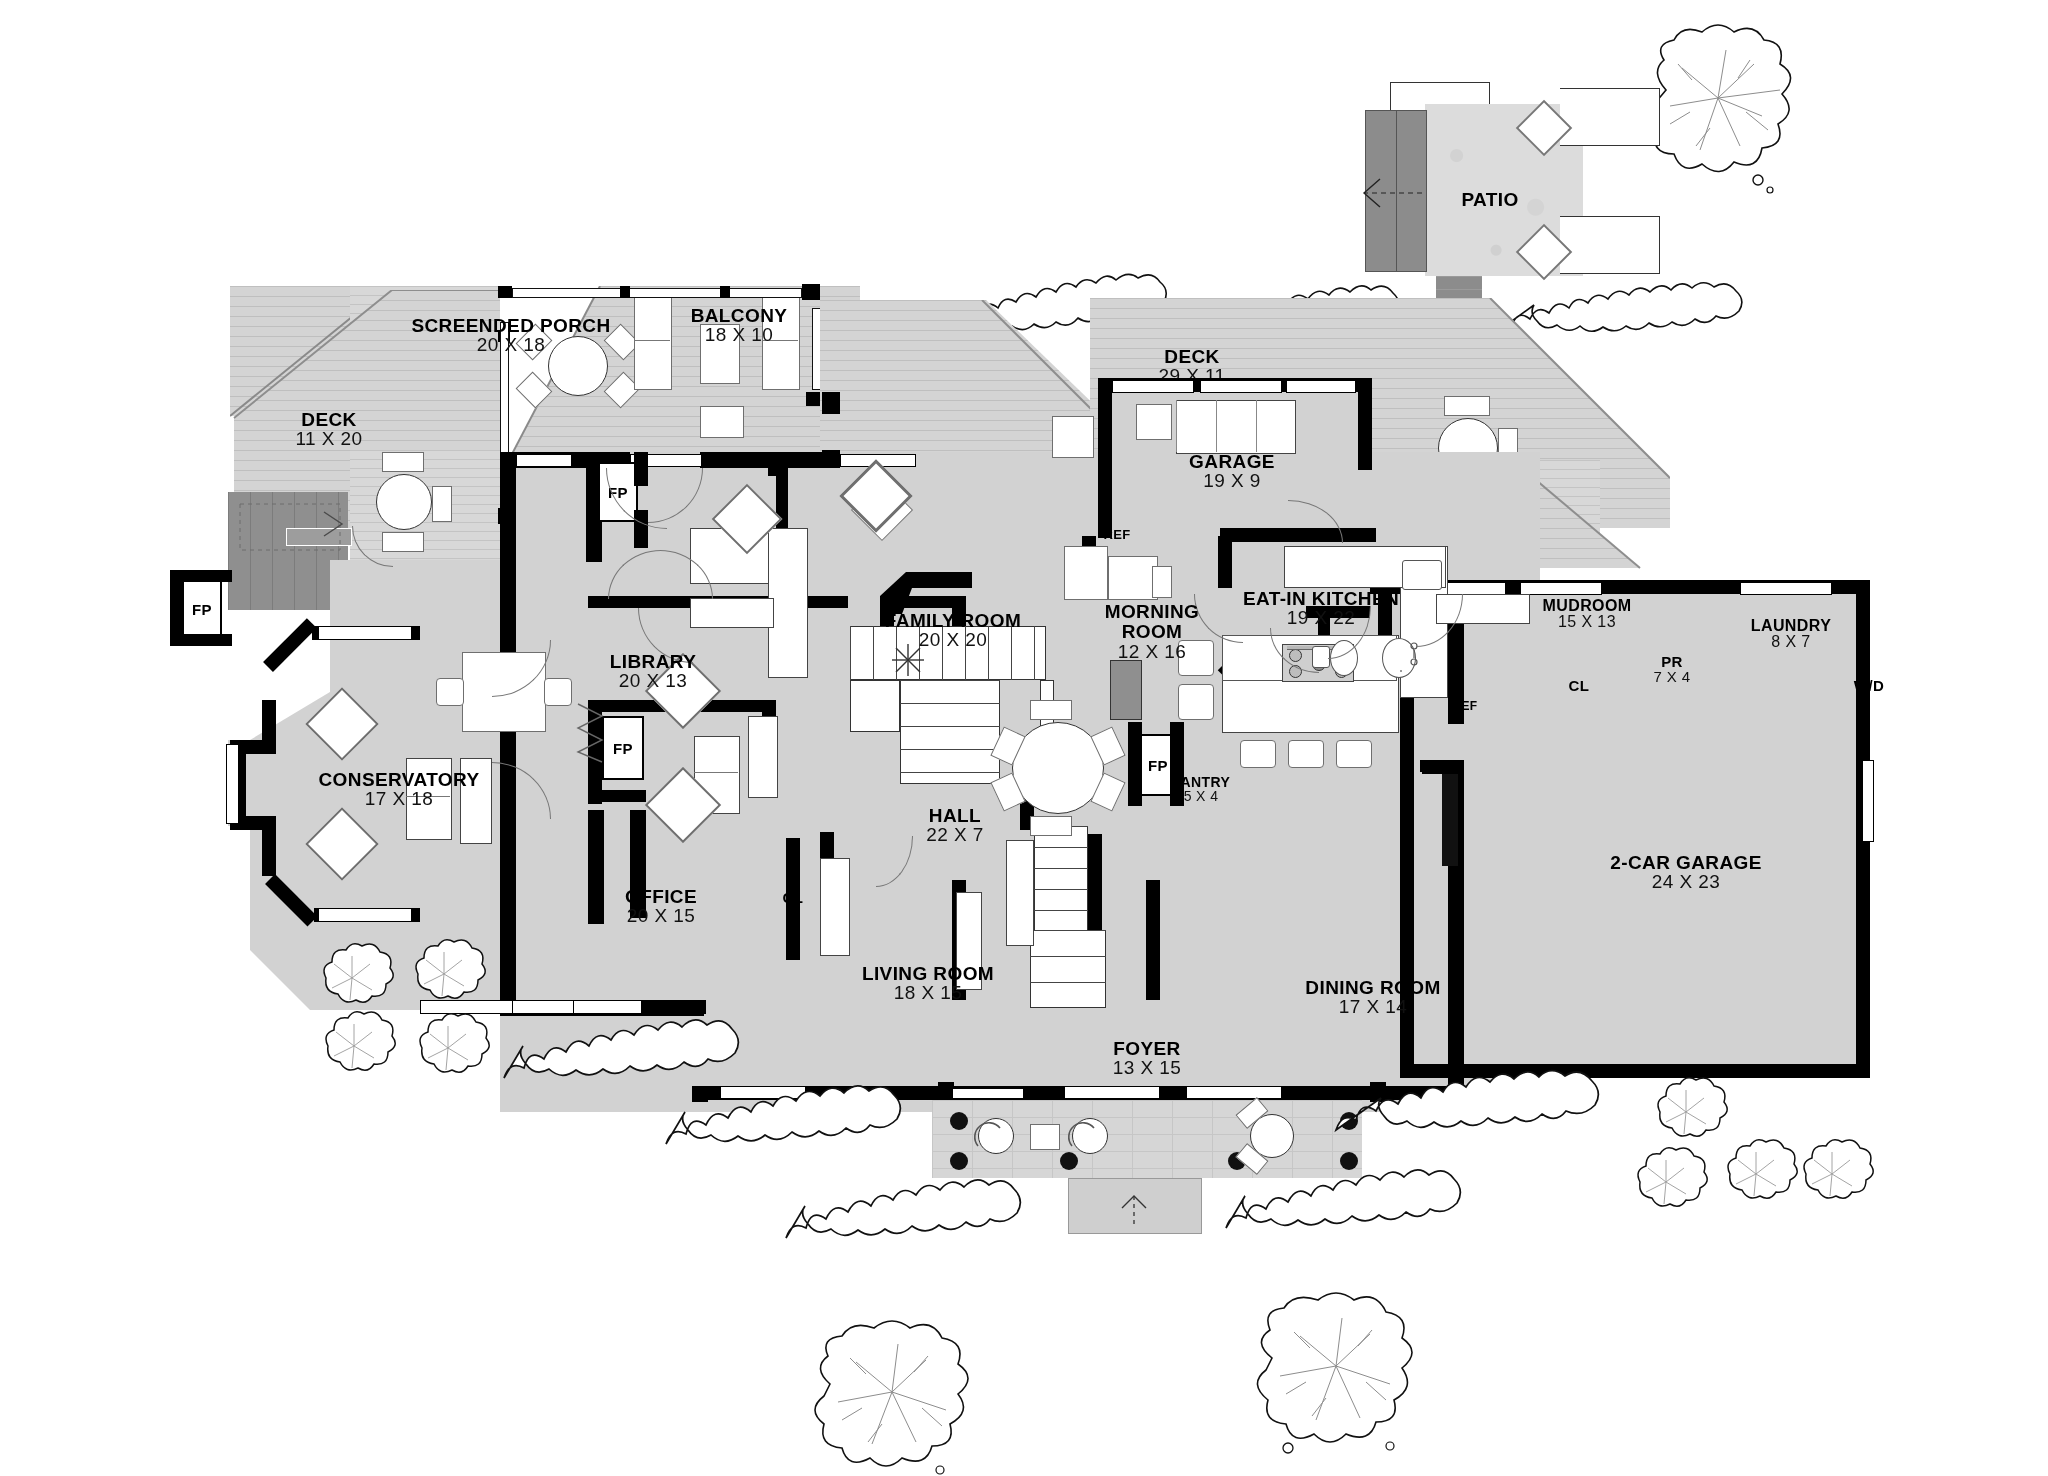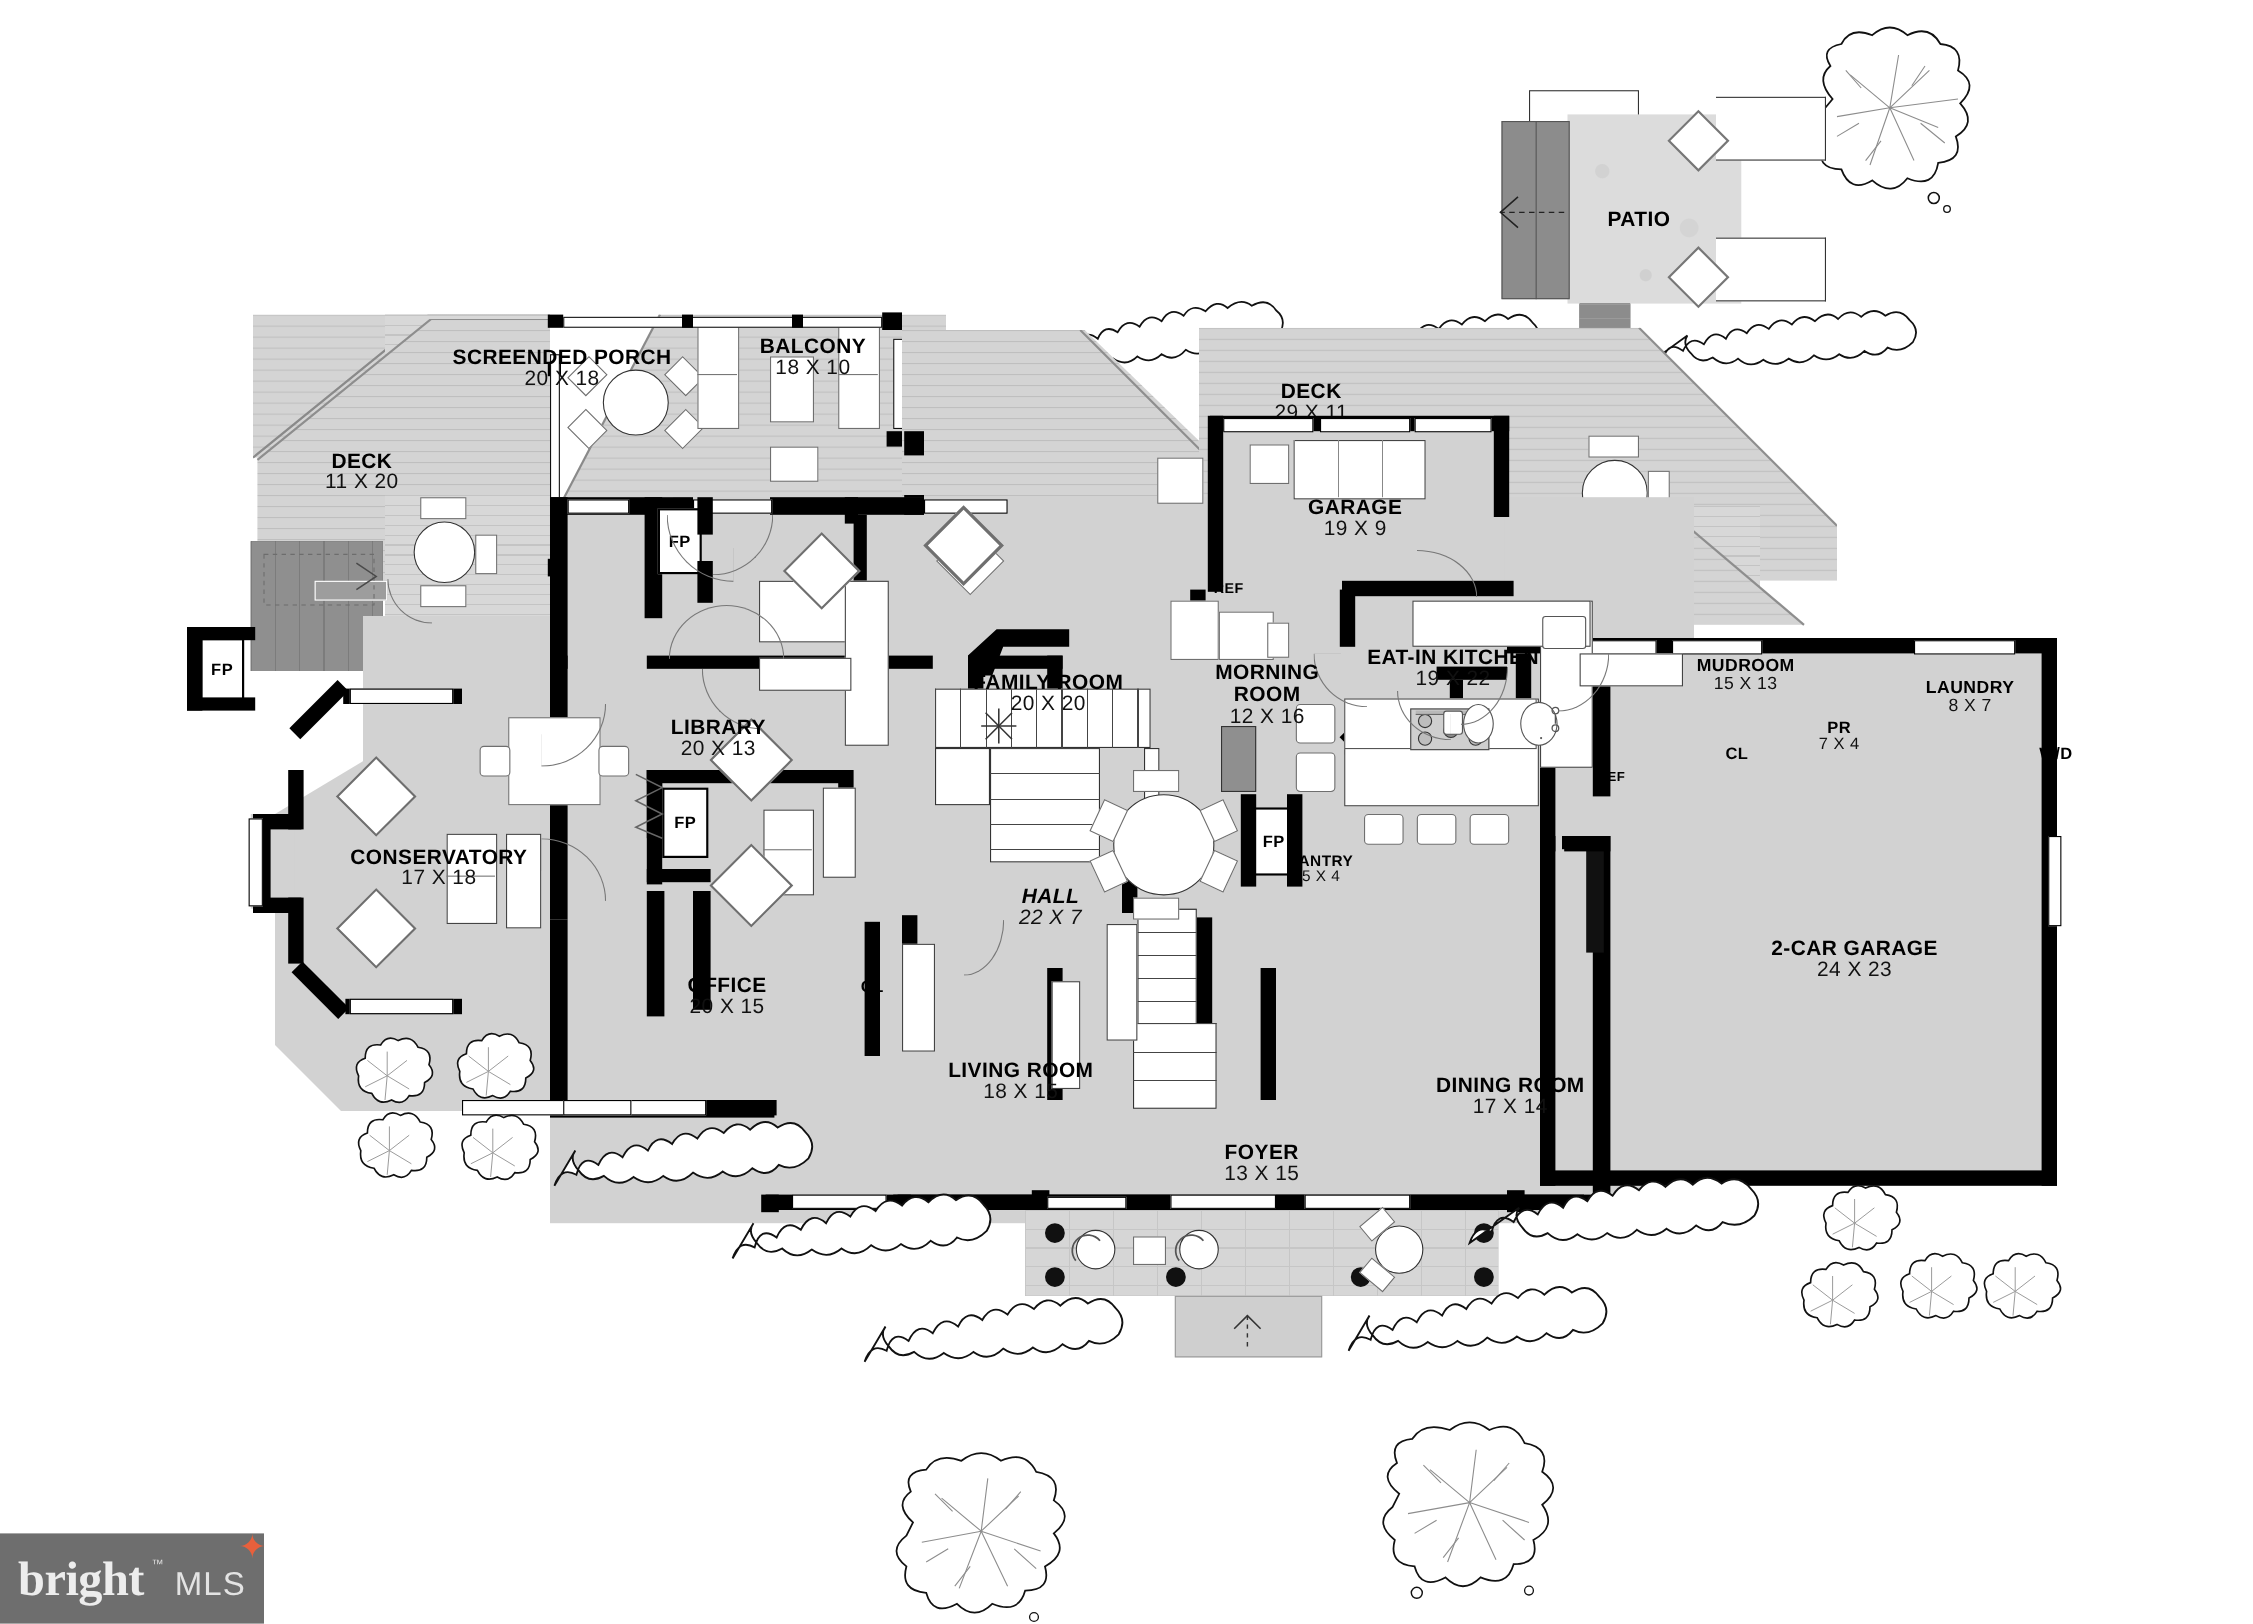--- a/index.html
+++ b/index.html
@@ -602,21 +602,21 @@
     <span class="rdim">15 X 13</span>
   </div>
   <div class="label sm" style="left:1791px;top:618px;">
     <span class="rname">LAUNDRY</span>
     <span class="rdim">8 X 7</span>
   </div>
   <div class="label" style="left:399px;top:770px;">
     <span class="rname">CONSERVATORY</span>
     <span class="rdim">17 X 18</span>
   </div>
-  <div class="label" style="left:955px;top:806px;font-style:italic;">
+  <div class="label" style="left:955px;top:806px;">
     <span class="rname">HALL</span>
     <span class="rdim">22 X 7</span>
   </div>
   <div class="label xs" style="left:1201px;top:775px;">
     <span class="rname">PANTRY</span>
     <span class="rdim">5 X 4</span>
   </div>
   <div class="label" style="left:661px;top:887px;">
     <span class="rname">OFFICE</span>
     <span class="rdim">20 X 15</span>
@@ -794,22 +794,14 @@
       <path d="M32 68 Q12 52 30 40 Q22 20 44 18 Q54 2 78 10 Q96 -4 114 10 Q136 0 146 22 Q170 26 162 48 Q182 62 162 78 Q176 98 154 110 Q160 132 136 132 Q130 154 106 144 Q90 160 74 144 Q52 156 46 134 Q22 132 28 110 Q8 94 26 80 Z" fill="#ffffff" stroke="#111" stroke-width="1.6"></path>
       <g stroke="#8d8d8d" stroke-width="1" fill="none">
         <path d="M96 76 L60 46 M96 76 L130 44 M96 76 L40 86 M96 76 L150 94 M96 76 L76 130 M96 76 L120 128 M96 76 L102 28"></path>
         <path d="M70 58 L54 42 M118 56 L132 40 M66 92 L46 104 M126 92 L146 110 M86 108 L72 126"></path>
       </g>
       <circle cx="48" cy="158" r="5" fill="#fff" stroke="#111" stroke-width="1.3"></circle>
       <circle cx="150" cy="156" r="4" fill="#fff" stroke="#111" stroke-width="1.2"></circle>
     </svg>
   </div>
 
-  <div id="logo">
-    <div class="lg">
-      <span class="bright">bright</span>
-      <span class="spark">✦</span>
-      <span class="tm">™</span>
-      <span class="mls">MLS</span>
-    </div>
-  </div>
 
 </div>
 
 </body></html>

